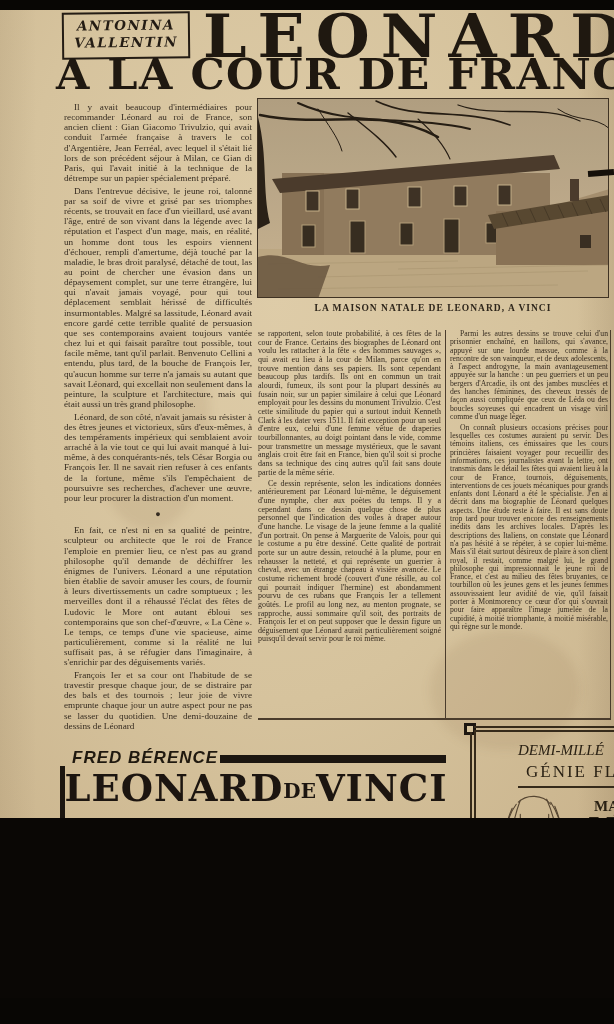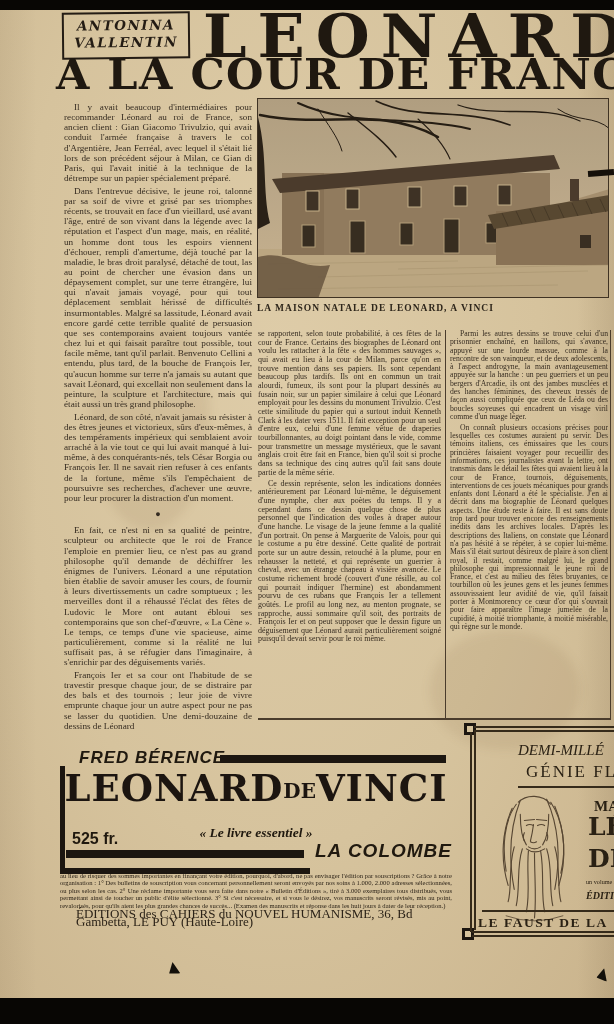--- a/index.html
+++ b/index.html
@@ -4,21 +4,21 @@
 <style>
   html,body{margin:0;padding:0;}
   body{
     position:relative;
     width:614px;height:1024px;
     overflow:hidden;
     background:#0a0705;
     font-family:"Liberation Serif", serif;
   }
   .paper{
-    position:absolute;left:0;top:10px;width:614px;height:988px;
+    position:absolute;left:0;top:10px;width:614px;height:808px;
     background:
       linear-gradient(90deg, rgba(60,40,20,.07), rgba(0,0,0,0) 6%, rgba(0,0,0,0) 94%, rgba(60,40,20,.10)),
       radial-gradient(ellipse at 45% 35%, #decca8 0%, #d6c39d 55%, #cab48d 100%);
     overflow:hidden;
   }
   .bar{position:absolute;left:0;width:614px;background:#080604;}
   .bar.top{top:0;height:10px;}
   .bar.bottom{top:998px;height:26px;}
 
   
@@ -51,29 +51,29 @@
   #col3{left:450px;top:320px;width:158px;height:386px;font-size:7.7px;line-height:8.3px;}
   .divider{text-align:center;font-size:9px;margin:6px 0;text-indent:0;}
 
   .vrule{position:absolute;width:1px;background:#4a3c2c;}
   .hrule{position:absolute;height:1.5px;background:#4a3c2c;}
 
   
   .photo-block{position:absolute;left:257px;top:88px;width:352px;}
   .photo-frame{width:352px;height:200px;border:1px solid #3f3223;box-sizing:border-box;overflow:hidden;background:#b9a888;}
   .photo-caption{
-    margin-top:5px;color:#2e261b;
+    margin-top:5px;text-align:center;color:#2e261b;
     font-size:9.5px;font-weight:bold;letter-spacing:1px;
     font-family:"Liberation Serif",serif;
   }
   .tear-mark{position:absolute;left:588px;top:160px;width:26px;height:6px;background:#15100a;transform:rotate(-4deg);}
 
   
   .ad-berence{position:absolute;left:60px;top:736px;width:392px;height:130px;color:#20190f;}
-  .ab-author{position:absolute;left:19px;top:2px;font-family:"Liberation Sans",sans-serif;
+  .ab-author{position:absolute;left:12px;top:2px;font-family:"Liberation Sans",sans-serif;
     font-style:italic;font-weight:bold;font-size:17px;letter-spacing:1px;}
   .ab-bar1{position:absolute;left:160px;top:9px;width:226px;height:8px;background:#1c1610;}
   .ab-title{position:absolute;left:0;top:20px;width:392px;text-align:center;
     font-family:"DejaVu Serif",serif;font-weight:bold;white-space:nowrap;color:#1c1510;}
   .ab-title .big{font-size:37px;letter-spacing:1px;}
   .ab-title .small{font-size:20px;letter-spacing:0;position:relative;top:-3px;}
   .ab-subtitle{position:absolute;left:0;top:64px;width:392px;text-align:center;
     font-family:"Liberation Sans",sans-serif;font-weight:bold;font-size:11.5px;letter-spacing:2px;}
   .ab-price{position:absolute;left:12px;top:84px;font-family:"Liberation Sans",sans-serif;
     font-weight:bold;font-size:16px;}

